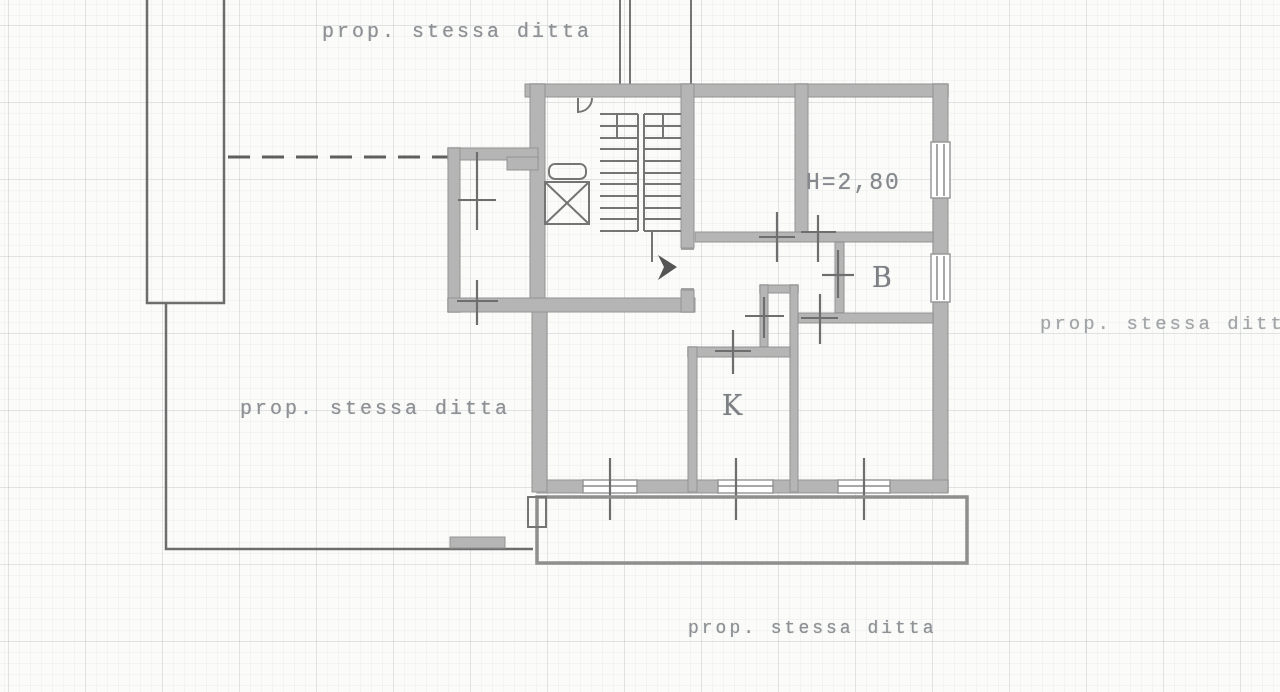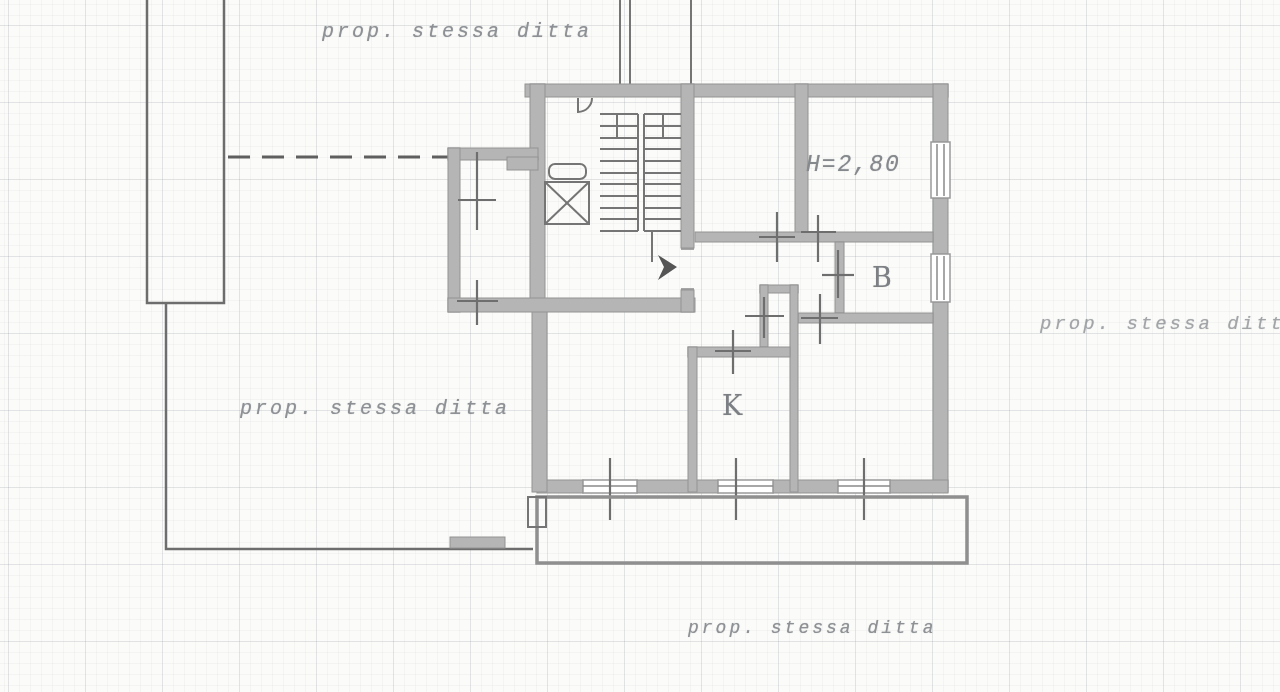--- a/index.html
+++ b/index.html
@@ -26,21 +26,20 @@
   .bal{stroke:#8f8f8f;stroke-width:3.5;fill:none;}           
   .win{fill:#ffffff;stroke:#9a9a9a;stroke-width:1.5;}        
   .tick{stroke:#6e6e6e;stroke-width:2.2;fill:none;}          
   .dash{stroke:#5f5f5f;stroke-width:3;fill:none;stroke-dasharray:22 12;}
   .arrow{fill:#555555;stroke:none;}
   .lbl{
     position:absolute;color:#8d9094;
     font-family:"Liberation Mono","DejaVu Sans Mono",monospace;
     letter-spacing:3px;white-space:nowrap;
     text-shadow:0 0 1px rgba(130,134,138,.55);
-    font-style:italic;
   }
   .roomlbl{
     position:absolute;color:#7c7f83;
     font-family:"DejaVu Serif",serif;font-size:27px;
     text-shadow:0 0 1px rgba(120,124,128,.5);
   }
 </style>
 </head>
 <body>
 
@@ -187,17 +186,17 @@
 </svg>
 
 <div class="lbl" style="left:322px;top:20px;font-size:20px;">prop. stessa ditta</div>
 
 <div class="lbl" style="left:240px;top:397px;font-size:20px;">prop. stessa ditta</div>
 
 <div class="lbl" style="left:1040px;top:313px;font-size:19px;opacity:.8;">prop. stessa ditta</div>
 
 <div class="lbl" style="left:688px;top:618px;font-size:18px;">prop. stessa ditta</div>
 
-<div class="lbl" style="left:806px;top:152px;font-size:23px;letter-spacing:2px;color:#85888c;">H=2,80</div>
+<div class="lbl" style="left:806px;top:170px;font-size:23px;letter-spacing:2px;color:#85888c;">H=2,80</div>
 
 <div class="roomlbl" style="left:872px;top:262px;">B</div>
 
 <div class="roomlbl" style="left:722px;top:390px;">K</div>
 
 </body></html>

